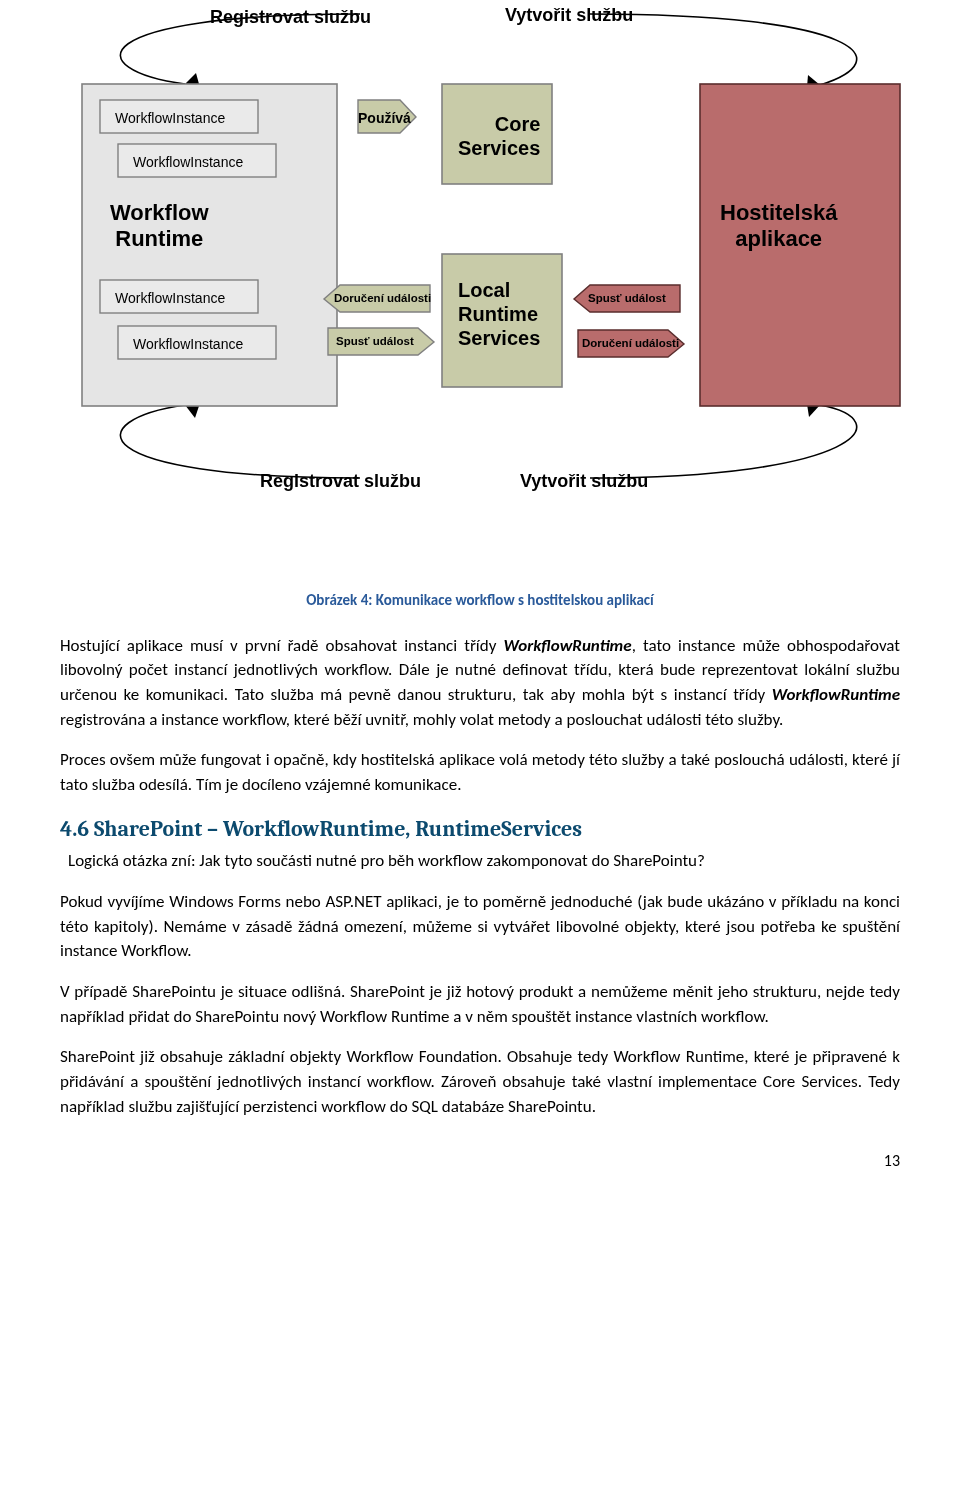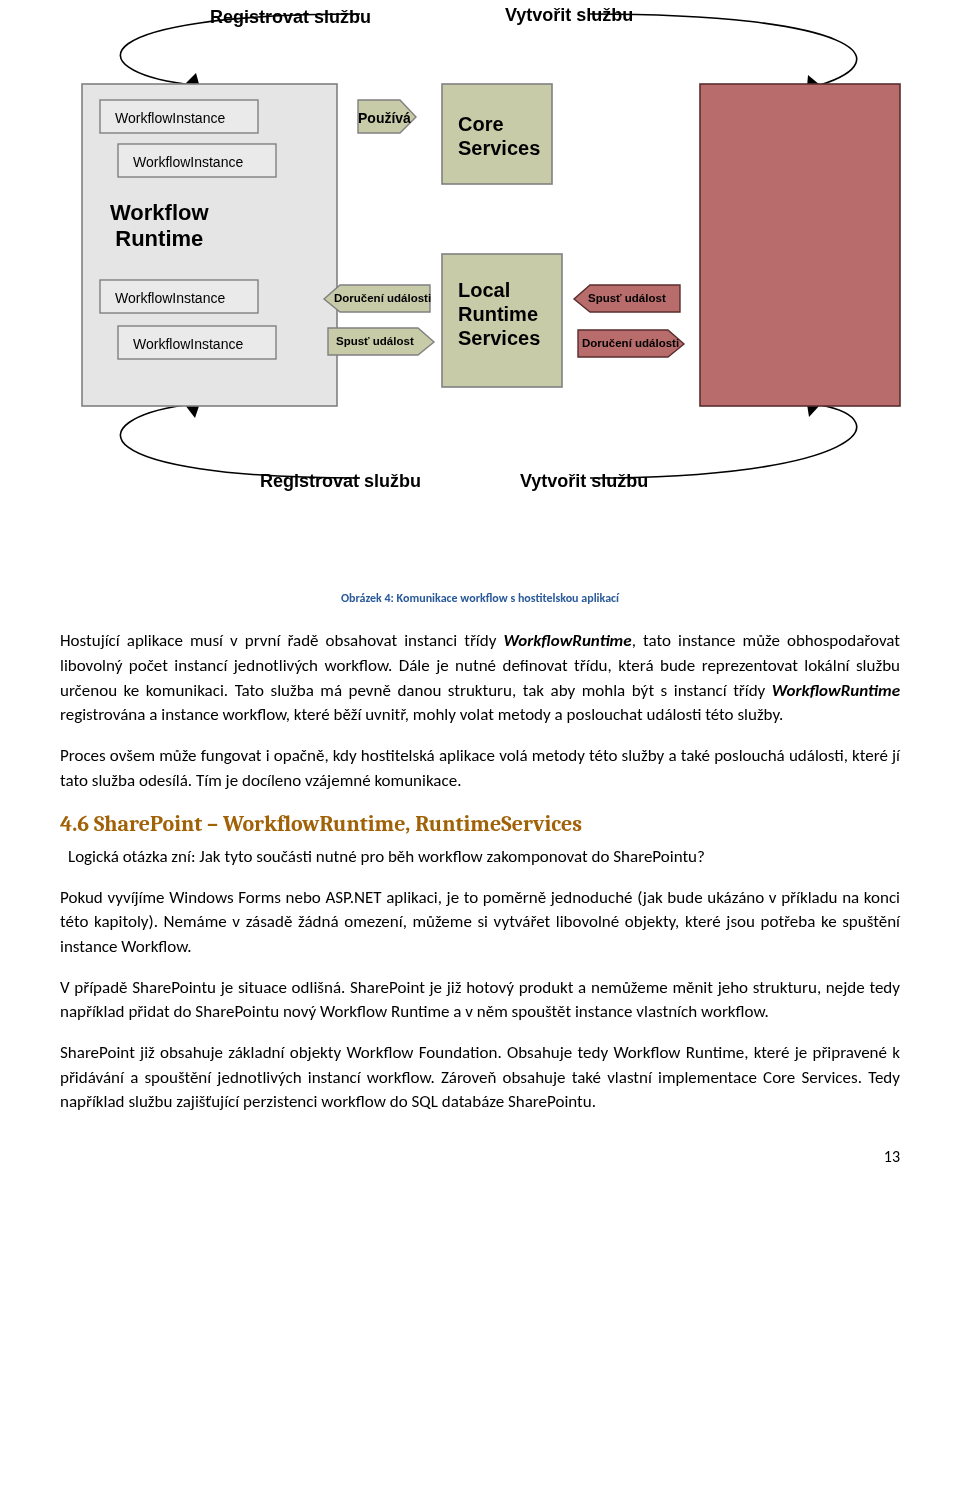--- a/index.html
+++ b/index.html
@@ -33,29 +33,29 @@
     font-family: Arial, sans-serif;
     font-size: 15px;
   }
   .lbl.small { font-size: 14px; text-align: right; }
   .lbl.bold { font-weight: bold; }
   .lbl.big { font-size: 22px; font-weight: bold; text-align: center; }
   .caption {
     text-align: center;
     color: #2a5a9a;
     font-weight: bold;
-    font-size: 12px;
+    font-size: 15px;
     margin: 10px 0 22px 0;
   }
   p {
     margin: 0 0 16px 0;
     text-align: justify;
   }
   .heading {
-    color: #a16207;
+    color: #0c4a6e;
     font-family: "Cambria", Georgia, serif;
     font-weight: bold;
     font-size: 22px;
     margin: 8px 0 4px 0;
   }
   .pagenum {
     text-align: right;
     margin-top: 30px;
     font-size: 16px;
   }
@@ -107,31 +107,33 @@
 
   <div class="lbl small" style="left:55px; top:108px;">WorkflowInstance</div>
   <div class="lbl small" style="left:73px; top:152px;">WorkflowInstance</div>
   <div class="lbl big" style="left:50px; top:200px; white-space:pre; line-height:1.2;">Workflow
 Runtime</div>
   <div class="lbl small" style="left:55px; top:288px;">WorkflowInstance</div>
   <div class="lbl small" style="left:73px; top:334px;">WorkflowInstance</div>
 
   <div class="lbl small bold" style="left:298px; top:108px;">Používá</div>
 
-  <div class="lbl bold" style="left:398px; top:112px; font-size:20px; white-space:pre; line-height:1.2; text-align:left;">Core
+  <div class="lbl bold" style="left:398px; top:112px; font-size:20px; white-space:pre; line-height:1.2; text-align:right;">Core
 Services</div>
   <div class="lbl bold" style="left:398px; top:278px; font-size:20px; white-space:pre; line-height:1.2;">Local
 Runtime
 Services</div>
 
   <div class="lbl small bold" style="left:274px; top:290px; font-size:11.5px;">Doručení události</div>
   <div class="lbl small bold" style="left:276px; top:333px; font-size:11.5px;">Spusť událost</div>
   <div class="lbl small bold" style="left:528px; top:290px; font-size:11.5px;">Spusť událost</div>
   <div class="lbl small bold" style="left:522px; top:335px; font-size:11.5px;">Doručení události</div>
 
+  <div class="lbl big" style="left:660px; top:200px; white-space:pre; line-height:1.2;">Hostitelská
+aplikace</div>
 
   <div class="lbl bold" style="left:200px; top:468px; font-size:18px;">Registrovat službu</div>
   <div class="lbl bold" style="left:460px; top:468px; font-size:18px;">Vytvořit službu</div>
 </div>
 
 <div class="caption">Obrázek 4: Komunikace workflow s hostitelskou aplikací</div>
 
 <p>
   <span>Hostující aplikace musí v první řadě obsahovat instanci třídy </span><b><i><span>WorkflowRuntime</span></i></b><span>, tato instance může obhospodařovat libovolný počet instancí jednotlivých workflow. Dále je nutné definovat třídu, která bude reprezentovat lokální službu určenou ke komunikaci. Tato služba má pevně danou strukturu, tak aby mohla být s instancí třídy </span><b><i><span>WorkflowRuntime</span></i></b><span> registrována a instance workflow, které běží uvnitř, mohly volat metody a poslouchat události této služby.</span>
 </p>

